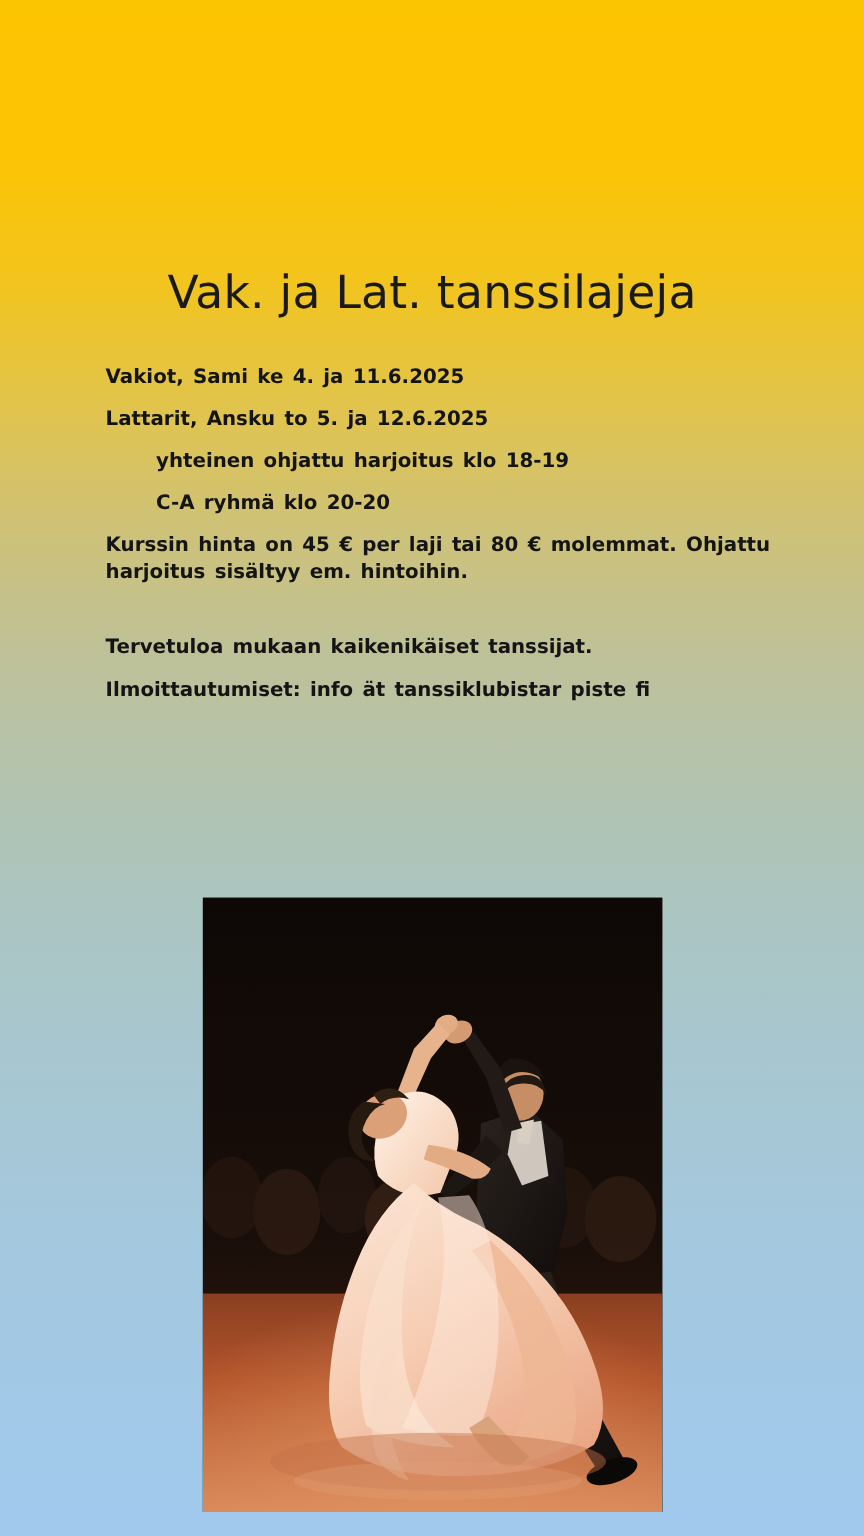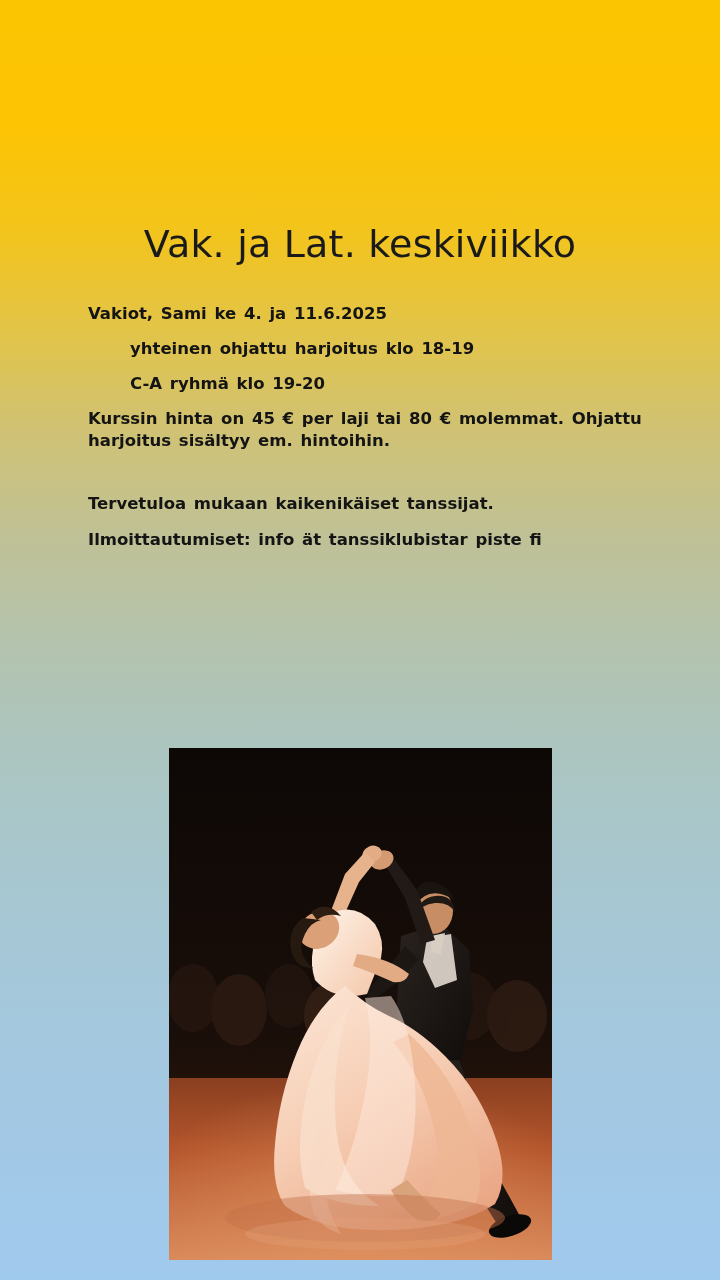--- a/index.html
+++ b/index.html
@@ -80,26 +80,27 @@
   }
   .photo svg {
     display: block;
   }
 </style>
 </head>
 <body>
 
 <div class="poster">
 
-  <div class="title">Vak. ja Lat. keskiviikko</div>
+  <div class="title">Vak. ja Lat. tanssilajeja</div>
 
   <div class="body-block">
     <p class="para tight">Vakiot, Sami ke 4. ja 11.6.2025</p>
+    <p class="para tight">Lattarit, Ansku to 5. ja 12.6.2025</p>
     <p class="para tight indent">yhteinen ohjattu harjoitus klo 18-19</p>
-    <p class="para tight indent">C-A ryhmä klo 19-20</p>
+    <p class="para tight indent">C-A ryhmä klo 20-20</p>
     <p class="para gap-after">Kurssin hinta on 45 € per laji tai 80 € molemmat. Ohjattu harjoitus sisältyy em. hintoihin.</p>
     <p class="para">Tervetuloa mukaan kaikenikäiset tanssijat.</p>
     <p class="para">Ilmoittautumiset: info ät tanssiklubistar piste fi</p>
   </div>
 
   <div class="photo">
     <svg width="383" height="512" viewBox="0 0 383 512" xmlns="http://www.w3.org/2000/svg">
       <defs>
         <linearGradient id="bgTop" x1="0" y1="0" x2="0" y2="1">
           <stop offset="0%" stop-color="#0d0806"></stop>

